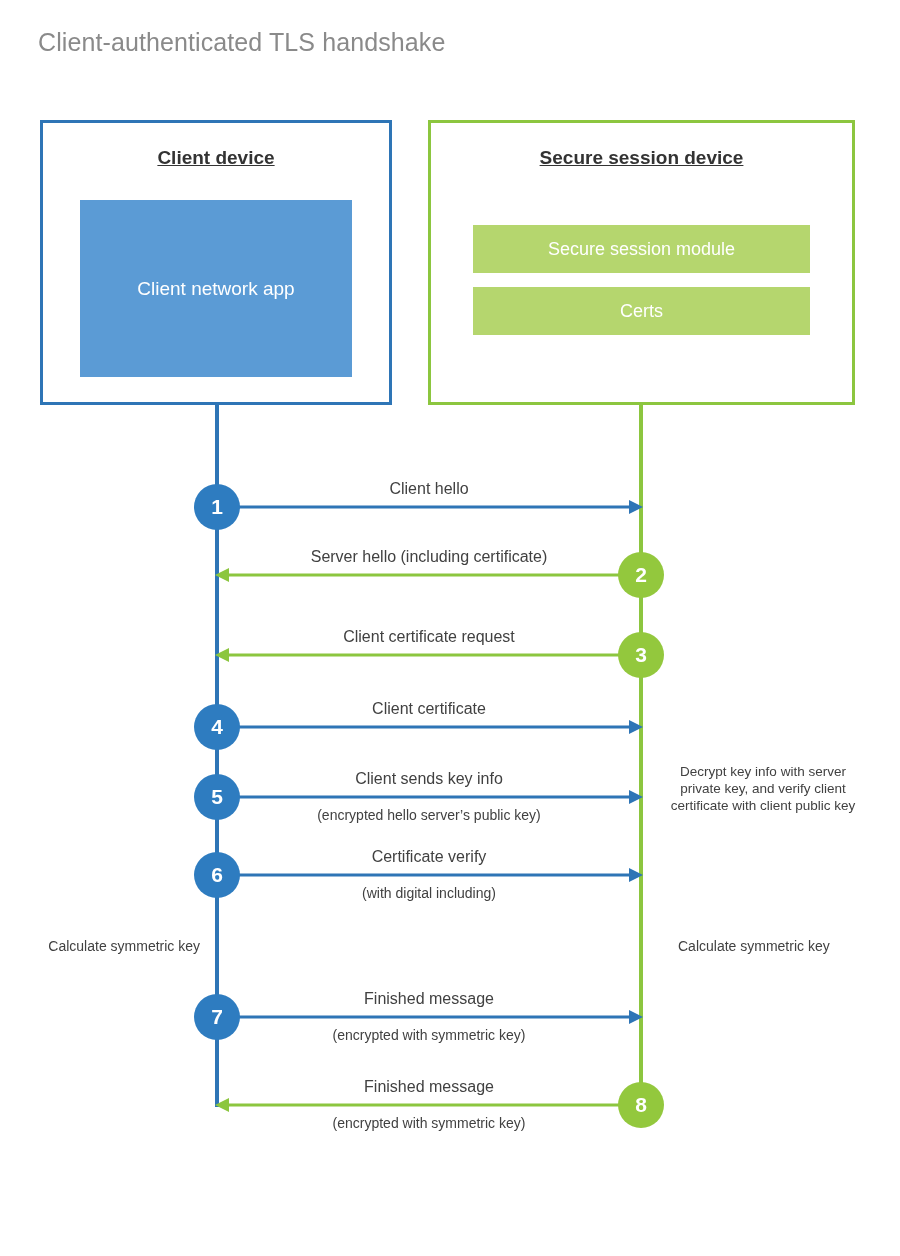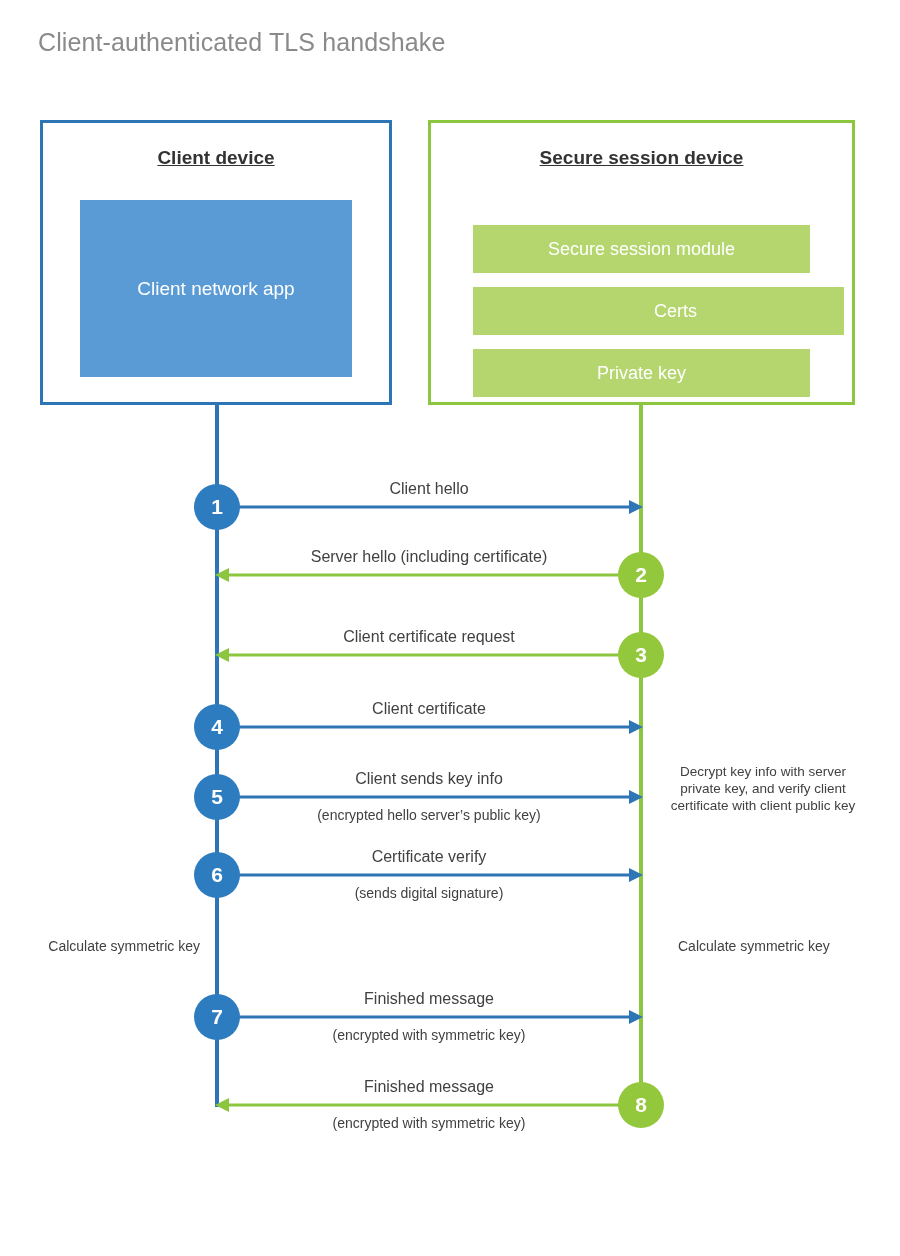--- a/index.html
+++ b/index.html
@@ -90,21 +90,21 @@
     background: #b5d66e;
     color: #ffffff;
     font-size: 18px;
     display: flex;
     align-items: center;
     justify-content: center;
     text-align: center;
     margin-top: 24px;
   }
   #server-bar-0 { top: 78px; }
-  #server-bar-1 { top: 140px; padding-left: 34px; }
+  #server-bar-1 { top: 140px; }
   #server-bar-2 { top: 202px; }
 
   
   .lifeline {
     position: absolute;
     width: 4px;
   }
   #client-lifeline {
     left: 215px;
     top: 402px;
@@ -194,21 +194,20 @@
 
   <div class="actor-box" id="client-box">
     <div class="actor-title">Client device</div>
     <div id="client-app">Client network app</div>
   </div>
 
   <div class="actor-box" id="server-box">
     <div class="actor-title">Secure session device</div>
     <div class="server-bar" id="server-bar-0">Secure session module</div>
     <div class="server-bar" id="server-bar-1">Certs</div>
-    <div class="server-bar" id="server-bar-2">Private key</div>
   </div>
 
   <div class="lifeline" id="client-lifeline"></div>
   <div class="lifeline" id="server-lifeline"></div>
 
   <div class="side-note" id="note-decrypt">Decrypt key info with server private key, and verify client certificate with client public key</div>
   <div class="side-note" id="note-calc-client">Calculate symmetric key</div>
   <div class="side-note" id="note-calc-server">Calculate symmetric key</div>
 
   <div id="messages-layer">
@@ -252,21 +251,21 @@
         <div class="msg-label main">Client sends key info</div>
         <div class="msg-label sub">(encrypted hello server’s public key)</div>
       </div>
       <div class="step-circle client" style="top: 774px;">5</div>
       <div class="msg" style="top: 875px;">
         <svg width="428" height="18">
        <line x1="0" y1="9" x2="415" y2="9" stroke="#2e75b6" stroke-width="3"></line>
        <polygon points="428,9 414,2 414,16" fill="#2e75b6"></polygon>
      </svg>
         <div class="msg-label main">Certificate verify</div>
-        <div class="msg-label sub">(sends digital signature)</div>
+        <div class="msg-label sub">(with digital including)</div>
       </div>
       <div class="step-circle client" style="top: 852px;">6</div>
       <div class="msg" style="top: 1017px;">
         <svg width="428" height="18">
        <line x1="0" y1="9" x2="415" y2="9" stroke="#2e75b6" stroke-width="3"></line>
        <polygon points="428,9 414,2 414,16" fill="#2e75b6"></polygon>
      </svg>
         <div class="msg-label main">Finished message</div>
         <div class="msg-label sub">(encrypted with symmetric key)</div>
       </div>

